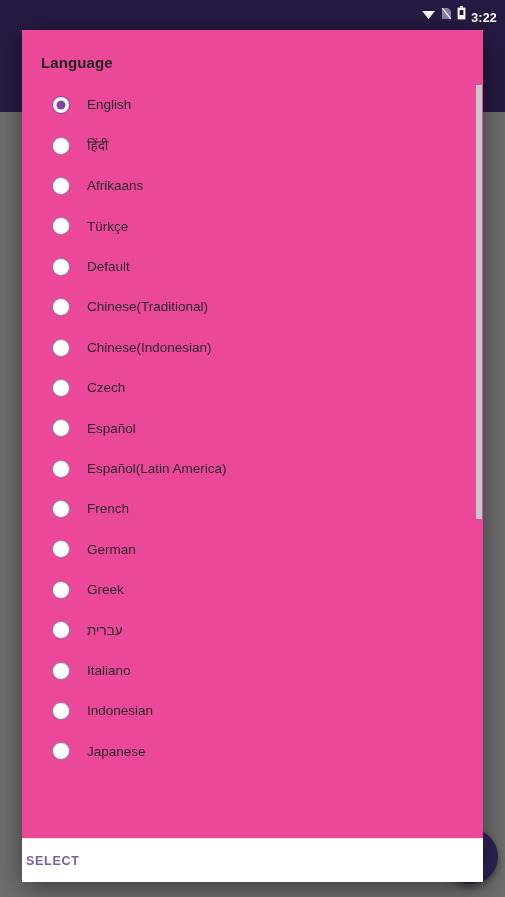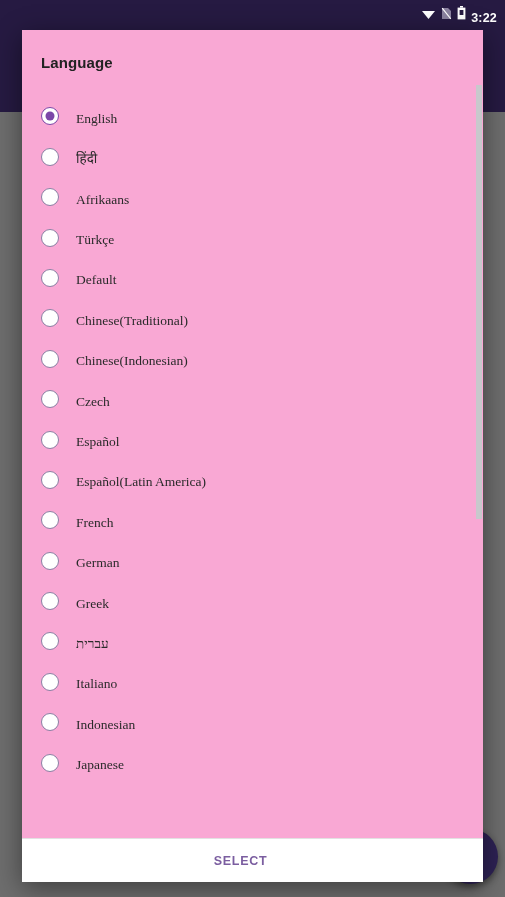--- a/index.html
+++ b/index.html
@@ -34,43 +34,42 @@
     position:absolute; right:7px; bottom:13px;
     width:55px; height:55px; border-radius:50%;
     background:#2e2255;
     box-shadow:0 3px 7px rgba(0,0,0,.45);
   }
 
   
   #dialog {
     position:absolute; left:22px; top:30px;
     width:461px; height:852px;
-    background:#f9a8d4;
+    background:#ec4899;
     box-shadow:0 6px 26px rgba(0,0,0,.45);
     display:flex; flex-direction:column;
     overflow:hidden;
   }
   #dialog-title {
     flex:0 0 auto;
     padding:24px 0 14px 19px;
     font-size:15px; font-weight:bold; color:#222222;
     letter-spacing:.1px;
   }
   #list-wrap {
     flex:1 1 auto; position:relative; overflow:hidden;
   }
   #list {
     position:absolute; left:0; top:0; right:0; bottom:0;
     overflow:hidden;
   }
   .lang-row {
     height:40.4px;
-    display:flex; align-items:flex-end;
-    padding-left:19px;
-    font-family:Liberation Serif, serif;
+    display:flex; align-items:center;
+    padding-left:30px;
   }
   .radio {
     width:18px; height:18px; border-radius:50%;
     border:1.7px solid #8a7fa3;
     flex:0 0 18px;
     position:relative;
     background:#ffffff;
   }
   .lang-row.checked .radio {
     border-color:#7b47a8; border-width:1.8px;
@@ -92,21 +91,21 @@
     position:absolute; right:1px; top:0;
     width:6px; height:434px;
     background:#c8c8cc;
   }
 
   
   #dialog-footer {
     flex:0 0 auto;
     height:44px;
     border-top:1px solid #e2e2e2;
-    display:flex; align-items:center; justify-content:center;
+    display:flex; align-items:center; justify-content:flex-start;
     padding-right:24px;
     background:#ffffff;
   }
   #select-button {
     font-size:12.5px; font-weight:bold; color:#7b5ea0;
     letter-spacing:.7px;
     background:none; border:none; cursor:pointer;
     font-family:"Liberation Sans", sans-serif;
     padding:6px 4px;
   }

